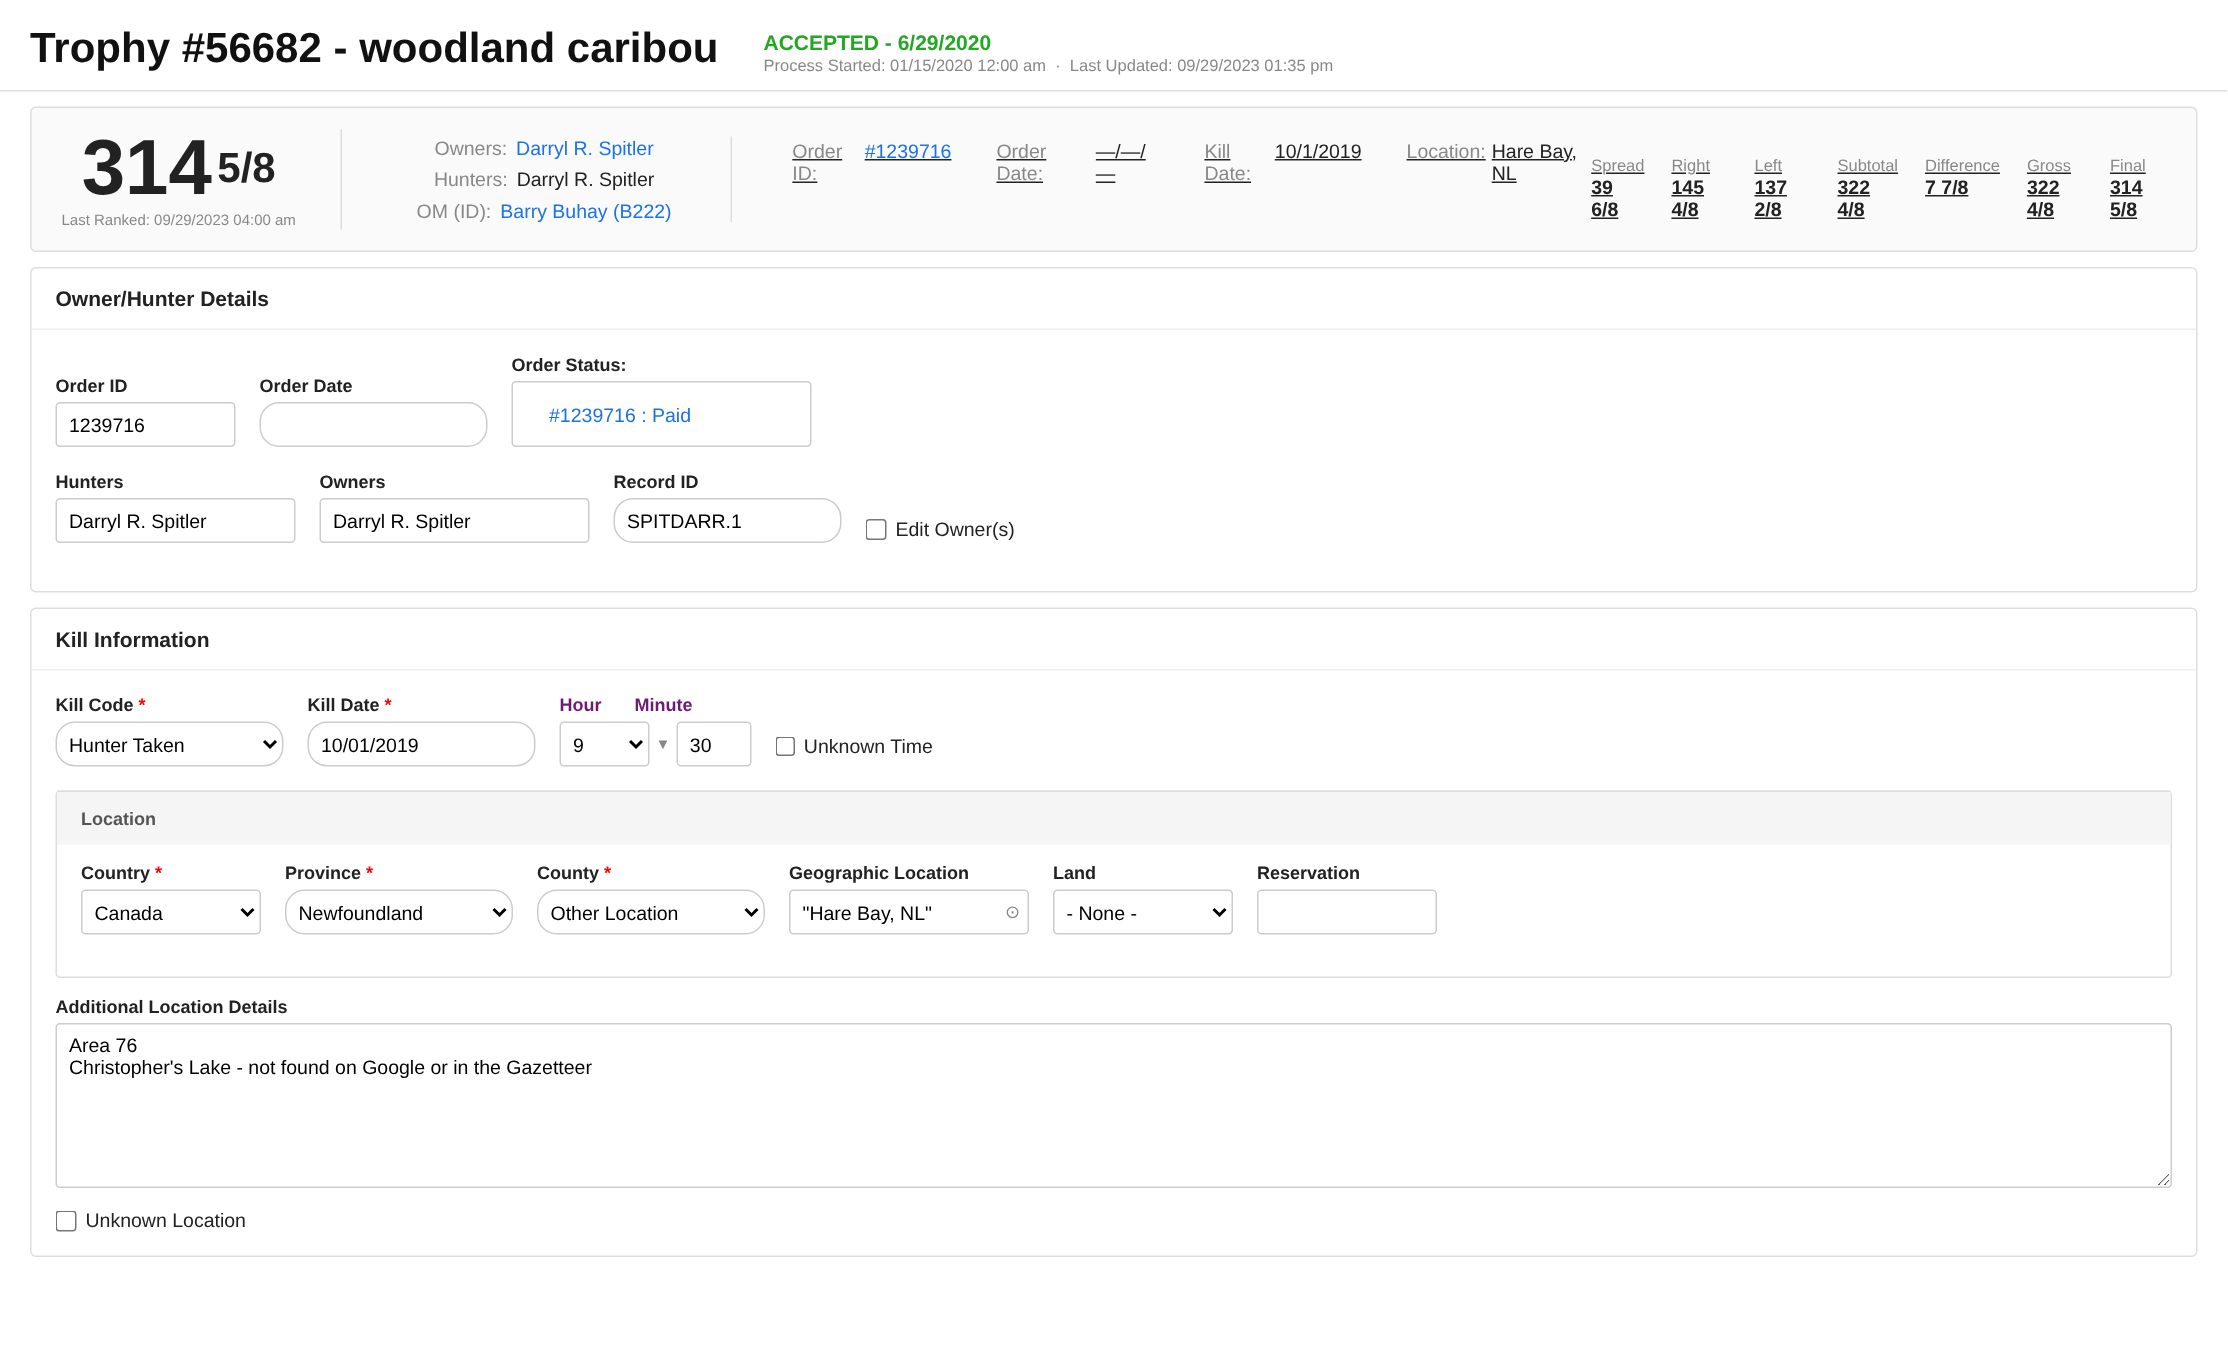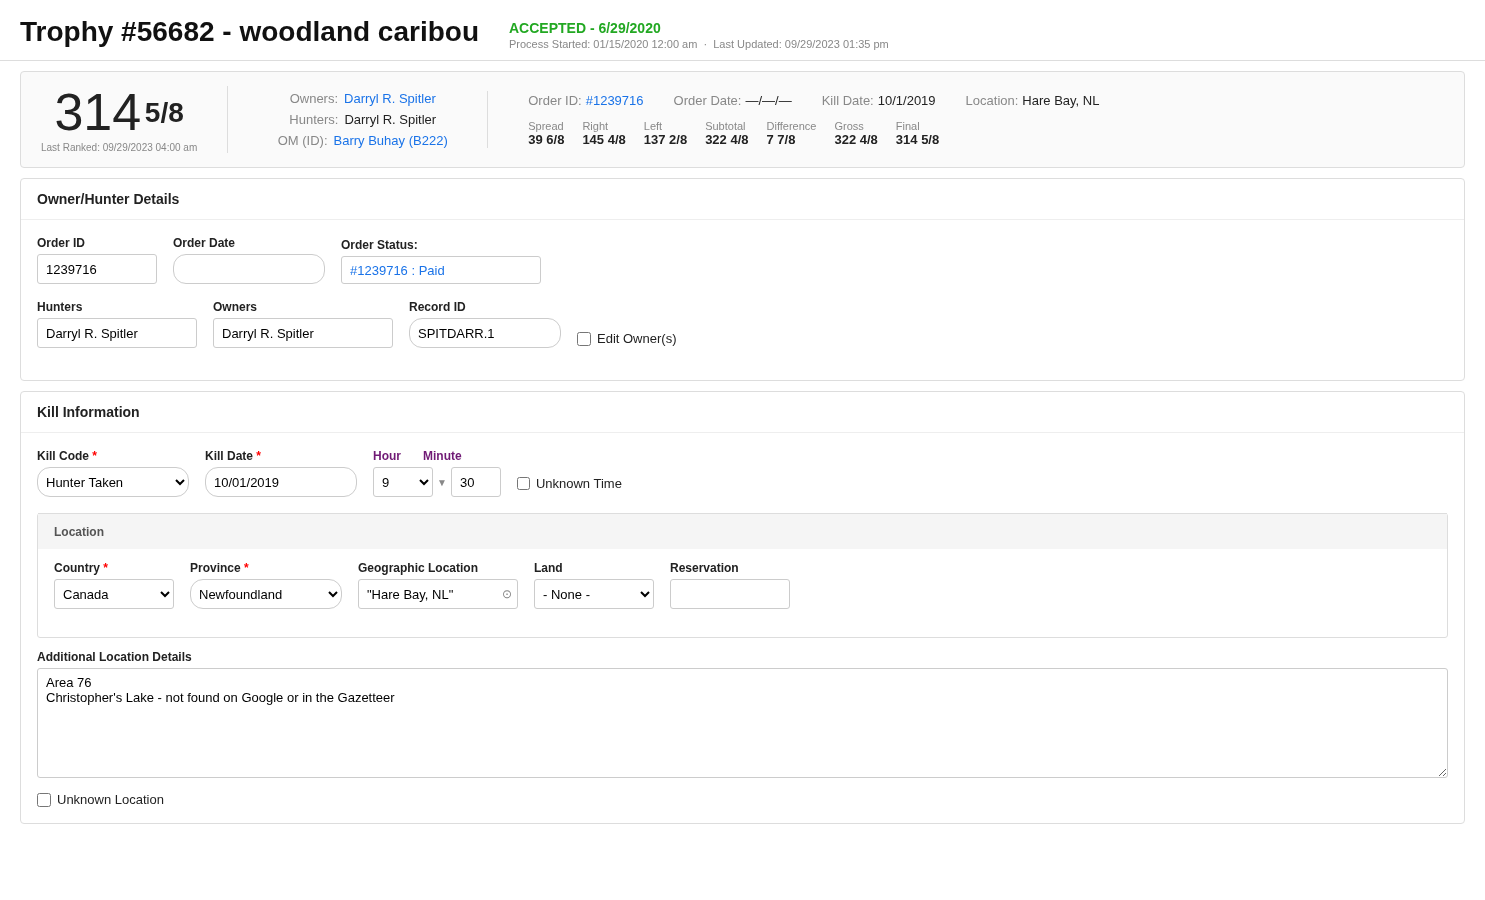--- a/index.html
+++ b/index.html
@@ -9,38 +9,38 @@
     .page-header { padding: 16px 20px 10px 20px; border-bottom: 1px solid #ddd; }
     .page-header-top { display: flex; align-items: flex-start; gap: 30px; }
     .page-title { font-size: 28px; font-weight: bold; color: #111; }
     .status-block { display: flex; flex-direction: column; padding-top: 4px; }
     .status-accepted { color: #22a822; font-weight: bold; font-size: 14px; }
     .status-process { color: #888; font-size: 11px; margin-top: 2px; }
 
     
     .score-card { margin: 10px 20px; border: 1px solid #ddd; border-radius: 4px; padding: 14px 20px; display: flex; align-items: center; gap: 40px; background: #fafafa; }
     .score-main { display: flex; flex-direction: column; align-items: center; min-width: 160px; border-right: 1px solid #ddd; padding-right: 30px; }
-    .score-value { font-size: 52px; font-weight: normal; line-height: 1; text-align: center; }
+    .score-value { font-size: 52px; font-weight: bold; line-height: 1; text-align: center; }
     .score-fraction { font-size: 28px; font-weight: bold; position: relative; top: -8px; }
     .score-stats { display: flex; gap: 14px; margin-top: 6px; }
     .score-stat { display: flex; flex-direction: column; align-items: center; }
     .score-stat-label { font-size: 10px; color: #888; text-transform: uppercase; }
     .score-stat-value { font-size: 15px; font-weight: bold; }
     .score-stat-sub { font-size: 10px; color: #888; }
     .last-ranked { font-size: 10px; color: #888; margin-top: 4px; }
 
     
     .owner-info { display: flex; flex-direction: column; gap: 6px; min-width: 220px; border-right: 1px solid #ddd; padding-right: 30px; }
     .owner-row { display: flex; gap: 6px; font-size: 13px; justify-content: center; }
     .owner-label { color: #888; }
     .owner-link { color: #1a73e8; text-decoration: none; }
     .owner-text { color: #222; }
 
     
-    .order-meta { display: flex; flex-direction: column; flex: 1; }
+    .order-meta { display: flex; flex-direction: row; flex: 1; text-decoration: underline; }
     .order-meta-top { display: flex; gap: 30px; font-size: 13px; }
     .meta-pair { display: flex; gap: 4px; }
     .meta-label { color: #888; }
     .meta-value { color: #222; }
     .meta-link { color: #1a73e8; text-decoration: none; }
     .measurements { display: flex; gap: 18px; font-size: 13px; }
     .meas-item { display: flex; flex-direction: column; }
     .meas-label { color: #888; font-size: 11px; margin-top: 12px; }
     .meas-value { font-weight: 600; }
 
@@ -50,21 +50,21 @@
     .section-body { padding: 16px; }
 
     
     .form-row { display: flex; gap: 16px; margin-bottom: 16px; align-items: flex-end; }
     .form-group { display: flex; flex-direction: column; gap: 4px; }
     .form-label { font-size: 12px; font-weight: 600; color: #222; }
     .form-label .required { color: red; }
     .form-input { border: 1px solid #ccc; border-radius: 3px; padding: 5px 8px; font-size: 13px; height: 30px; background: #fff; }
     .form-input:read-only { background: #f5f5f5; }
     .form-select { border: 1px solid #ccc; border-radius: 3px; padding: 5px 4px; font-size: 13px; height: 30px; background: #fff; appearance: auto; }
-    .form-input-link { border: 1px solid #ccc; border-radius: 3px; padding: 5px 8px; font-size: 13px; height: 28px; background: #fff; color: #1a73e8; }
+    .form-input-link { border: 1px solid #ccc; border-radius: 3px; padding: 5px 24px; font-size: 13px; height: 44px; background: #fff; color: #1a73e8; }
     .w120 { width: 120px; }
     .w140 { width: 152px; border-radius: 13px; }
     .w160 { width: 160px; }
     .w180 { width: 180px; }
     .w200 { width: 200px; }
     .w440 { width: 440px; }
     .w50 { width: 50px; }
     .w60 { width: 60px; }
 
     
@@ -283,20 +283,29 @@
           <div class="form-group">
             <label class="form-label">
               <span>Province</span>
               <span class="required"> *</span>
             </label>
             <select class="form-select w140">
               <option value="Newfoundland">Newfoundland</option>
             </select>
           </div>
           <div class="form-group">
+            <label class="form-label">
+              <span>County</span>
+              <span class="required"> *</span>
+            </label>
+            <select class="form-select w140">
+              <option value="Other Location">Other Location</option>
+            </select>
+          </div>
+          <div class="form-group">
             <label class="form-label">Geographic Location</label>
             <div class="geo-input-wrap">
               <input class="form-input" type="text" style="width: 160px;" value="&quot;Hare Bay, NL&quot;">
               <span class="geo-search-icon">⊙</span>
             </div>
           </div>
           <div class="form-group">
             <label class="form-label">Land</label>
             <select class="form-select w120">
               <option value="- None -">- None -</option>

